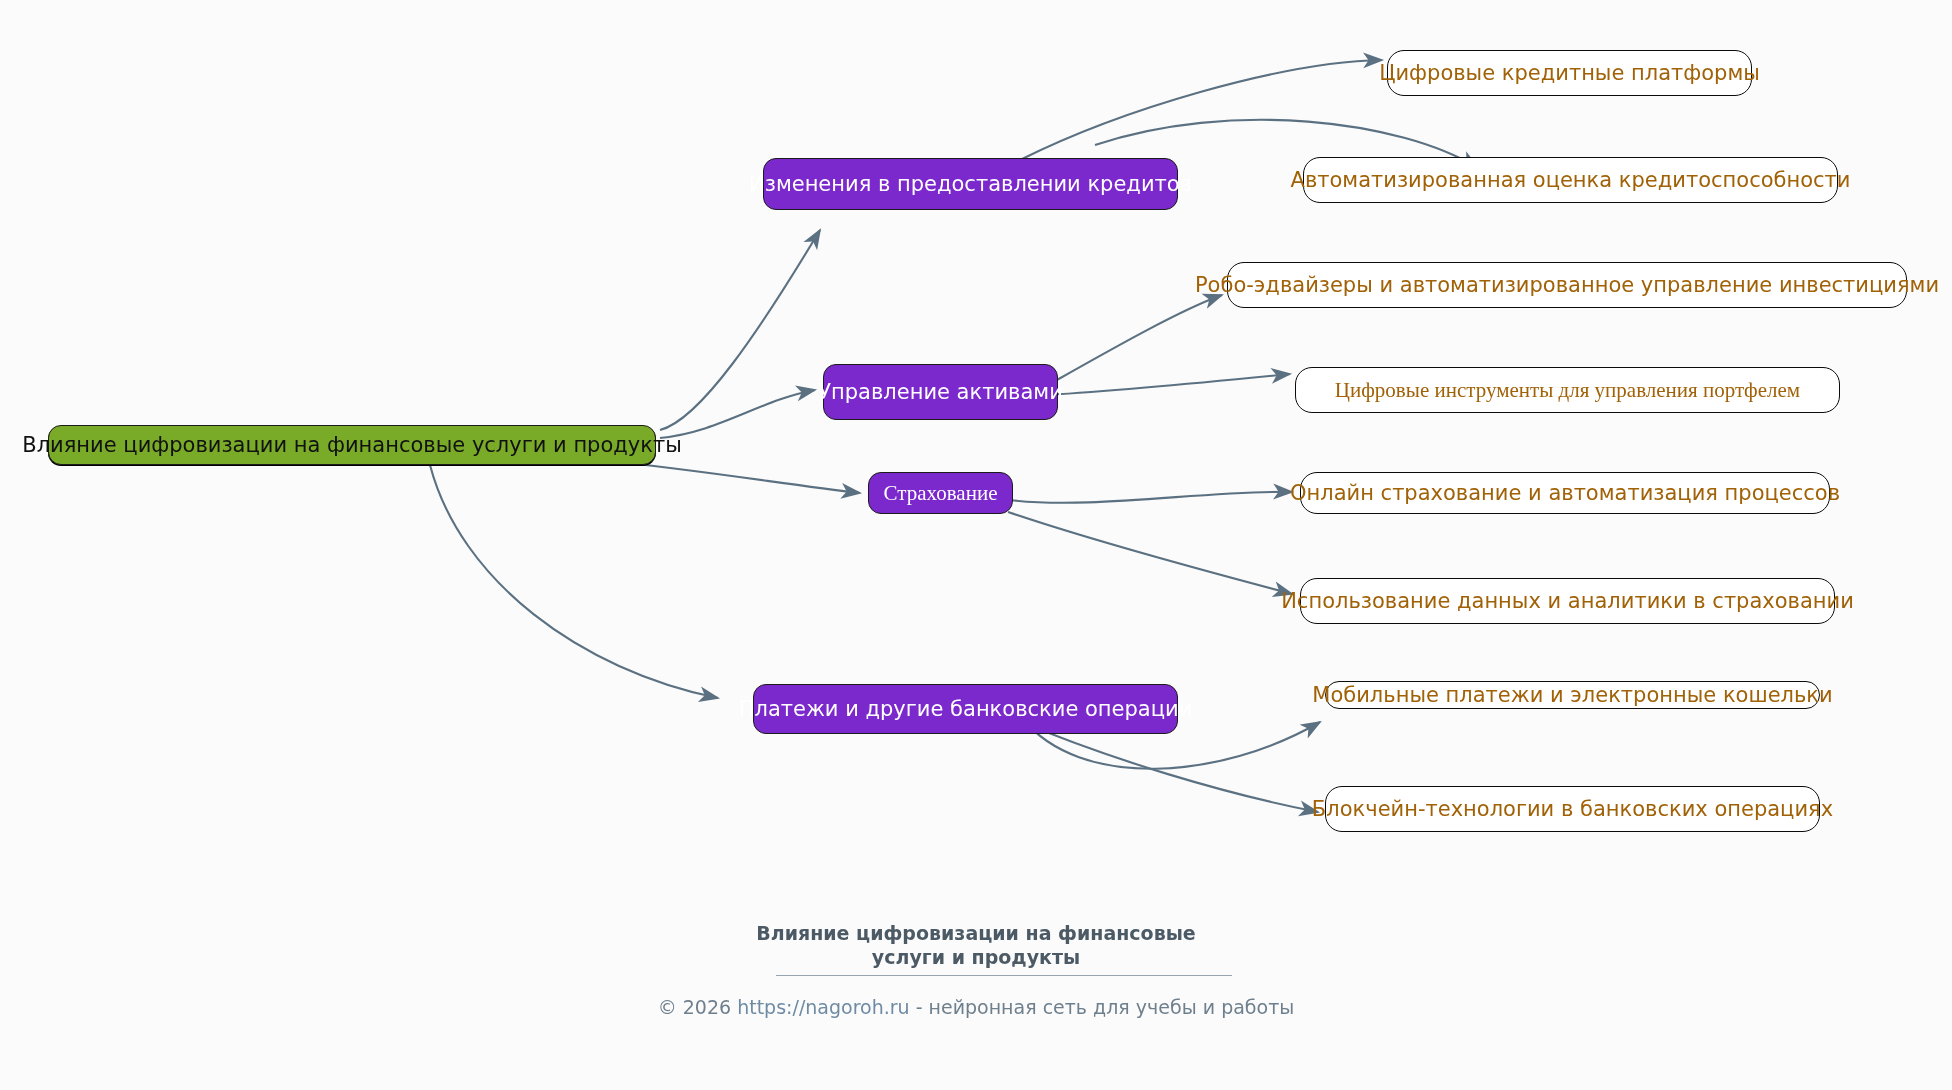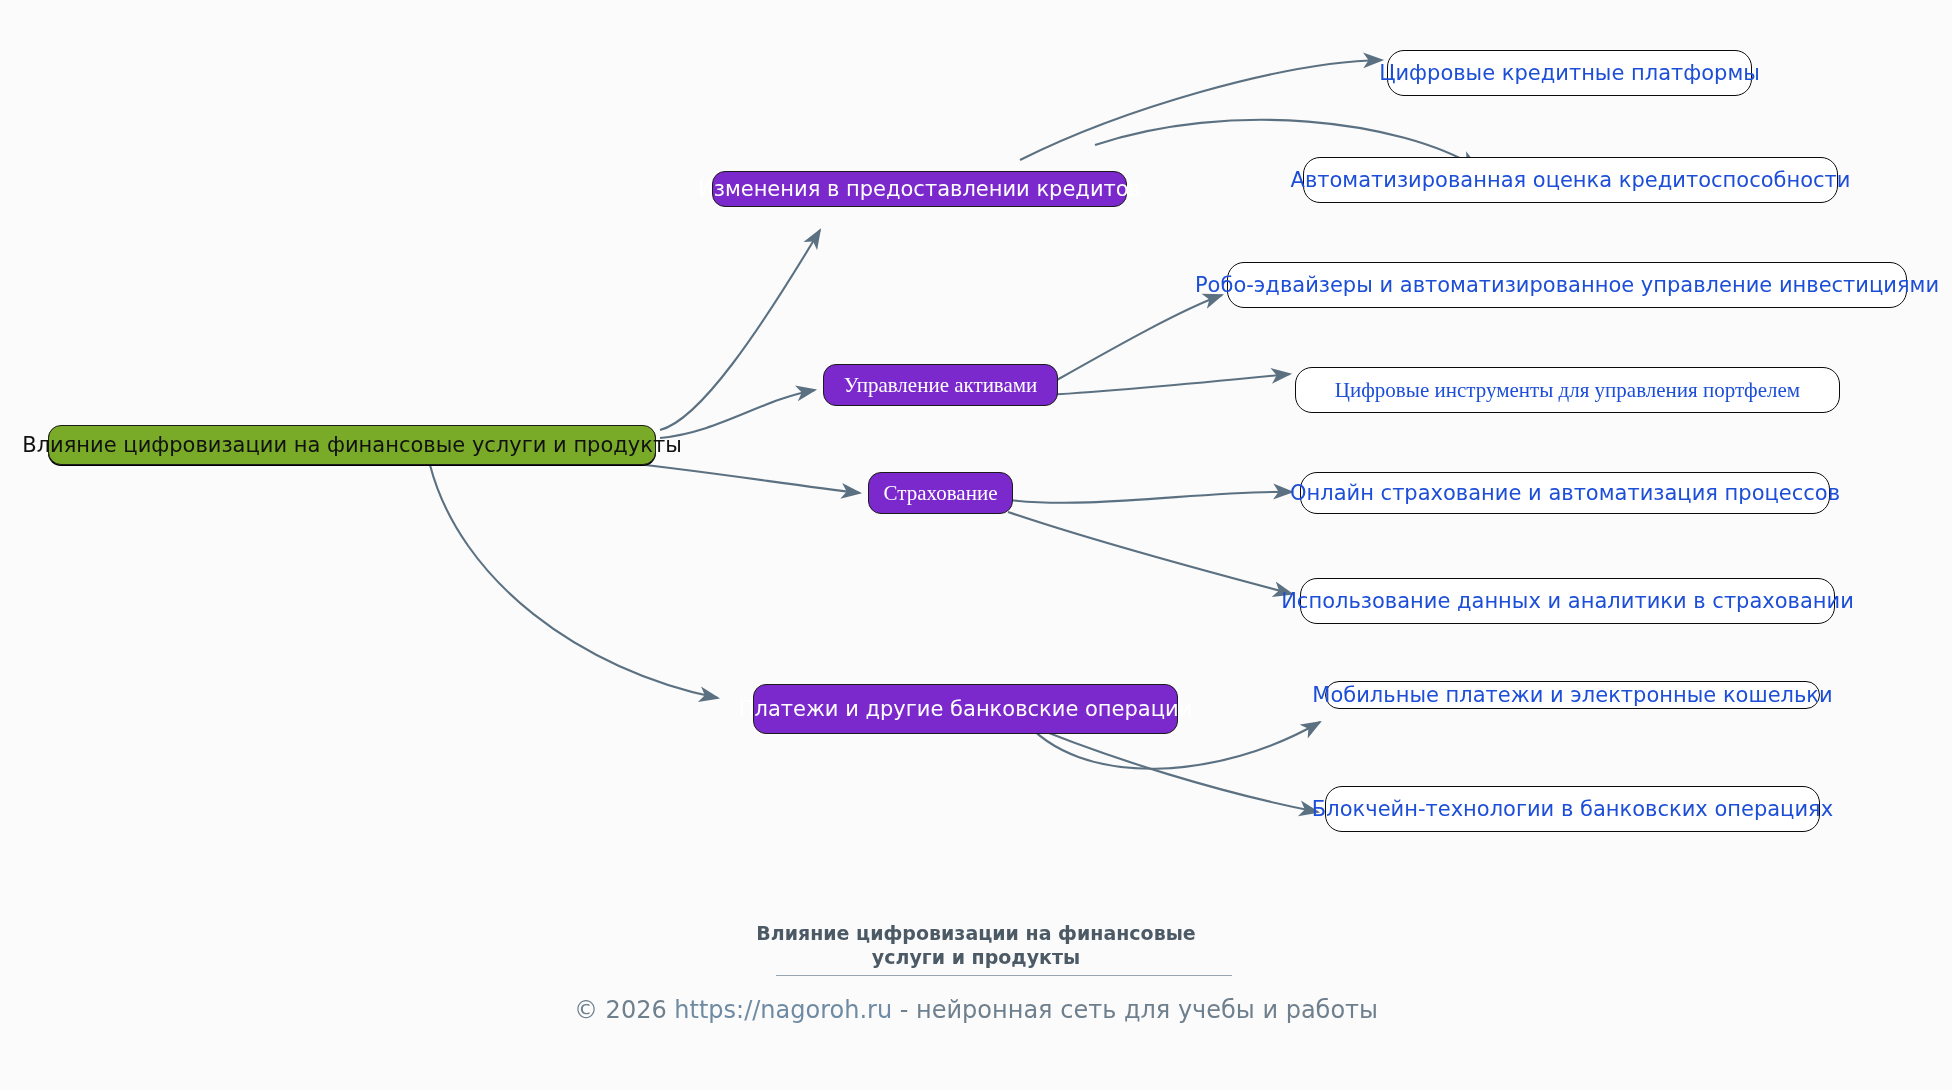--- a/index.html
+++ b/index.html
@@ -22,34 +22,34 @@
     background:#7aab28;border:1.6px solid #1b1b1b;
     color:#111;font-size:21px;border-radius:13px;
     box-shadow:0 1px 0 #000;
   }
   .node-branch{
     background:#7b28cc;border:1.6px solid #1b1b1b;
     color:#ffffff;font-size:21px;border-radius:13px;
   }
   .node-leaf{
     background:#ffffff;border:1.7px solid #0b0b0b;
-    color:#1d4ed8;font-size:21px;border-radius:17px;
+    color:#a16207;font-size:21px;border-radius:17px;
   }
   .footer{
     position:absolute;left:0;width:1952px;text-align:center;
   }
   .footer-title{
     top:922px;font-size:19px;font-weight:bold;color:#4c5a66;
     line-height:1.25;
   }
   .footer-rule{
     top:975px;left:776px;width:456px;height:1px;background:#98a4ae;position:absolute;
   }
   .footer-copy{
-    top:996px;font-size:24px;color:#6e7f8d;
+    top:996px;font-size:19px;color:#6e7f8d;
   }
   .footer-copy .lnk{color:#6e8ba3;}
 </style>
 </head>
 <body>
 
 <div id="canvas">
 
   <svg class="edge-layer" viewBox="0 0 1952 1090">
     <defs>
@@ -74,25 +74,25 @@
 
       <path d="M 1022,718 C 1080,790 1220,780 1320,722"></path>
       <path d="M 1012,718 C 1110,760 1230,795 1318,812"></path>
     </g>
   </svg>
 
   <div class="node node-root" style="left:48px;top:425px;width:608px;height:40px;">
     <span>Влияние цифровизации на финансовые услуги и продукты</span>
   </div>
 
-  <div class="node node-branch" style="left:712px;top:158px;width:415px;height:36px;margin-top:13px;">
+  <div class="node node-branch" style="left:763px;top:158px;width:415px;height:52px;">
     <span>Изменения в предоставлении кредитов</span>
   </div>
 
-  <div class="node node-branch" style="left:823px;top:364px;width:235px;height:42px;font-family:Liberation Serif, serif;">
+  <div class="node node-branch" style="left:823px;top:364px;width:235px;height:56px;">
     <span>Управление активами</span>
   </div>
 
   <div class="node node-branch" style="left:868px;top:472px;width:145px;height:42px;font-family:Liberation Serif, serif;">
     <span>Страхование</span>
   </div>
 
   <div class="node node-branch" style="left:729px;top:684px;width:425px;height:50px;margin-left:24px;">
     <span>Платежи и другие банковские операции</span>
   </div>

